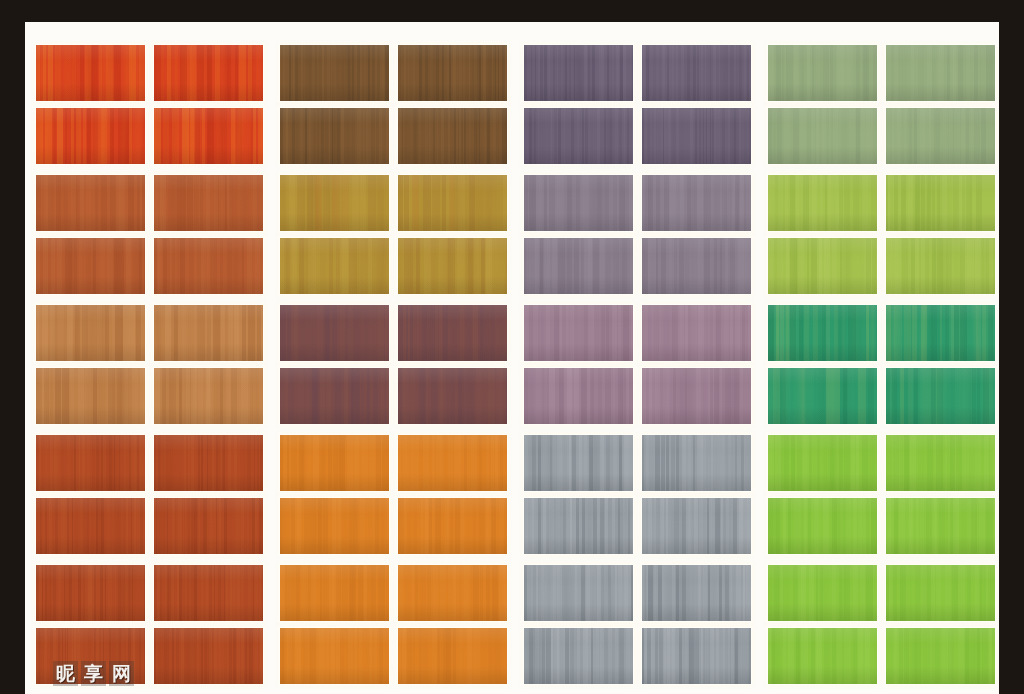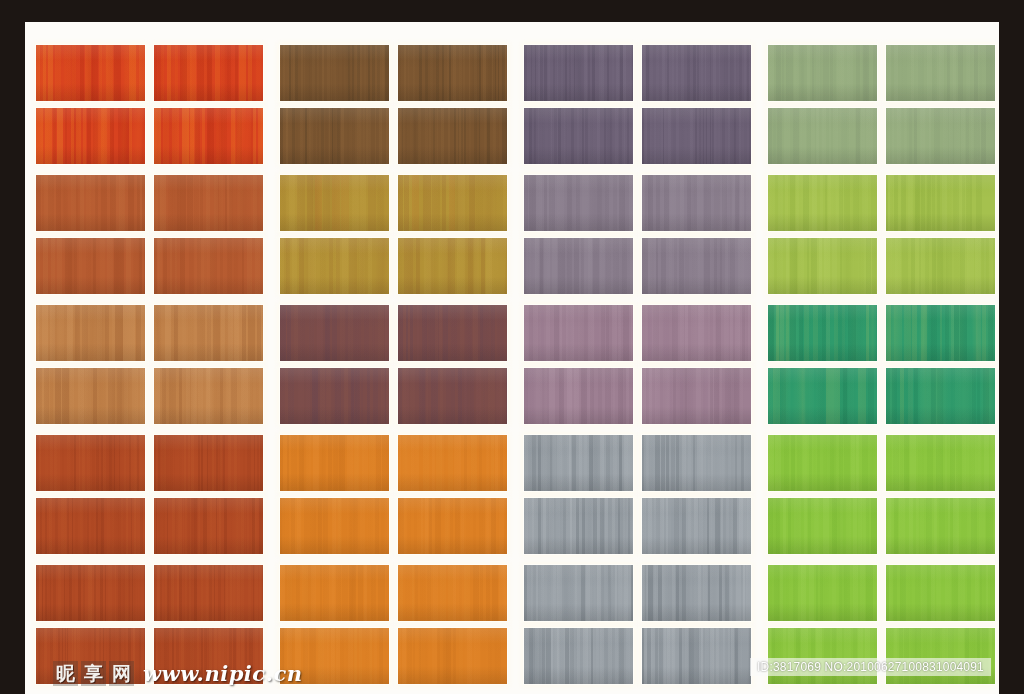--- a/index.html
+++ b/index.html
@@ -564,19 +564,17 @@
           </div>
         </div>
       </div>
 
     <div id="wm-left">
       <span class="cjk">
           <span>昵</span>
           <span>享</span>
           <span>网</span>
         </span>
-      <span class="url">www.nipic.cn</span>
     </div>
 
-    <div id="wm-right">ID:3817069 NO:20100627100831004091</div>
 
   </div>
 </div>
 
 </body></html>

